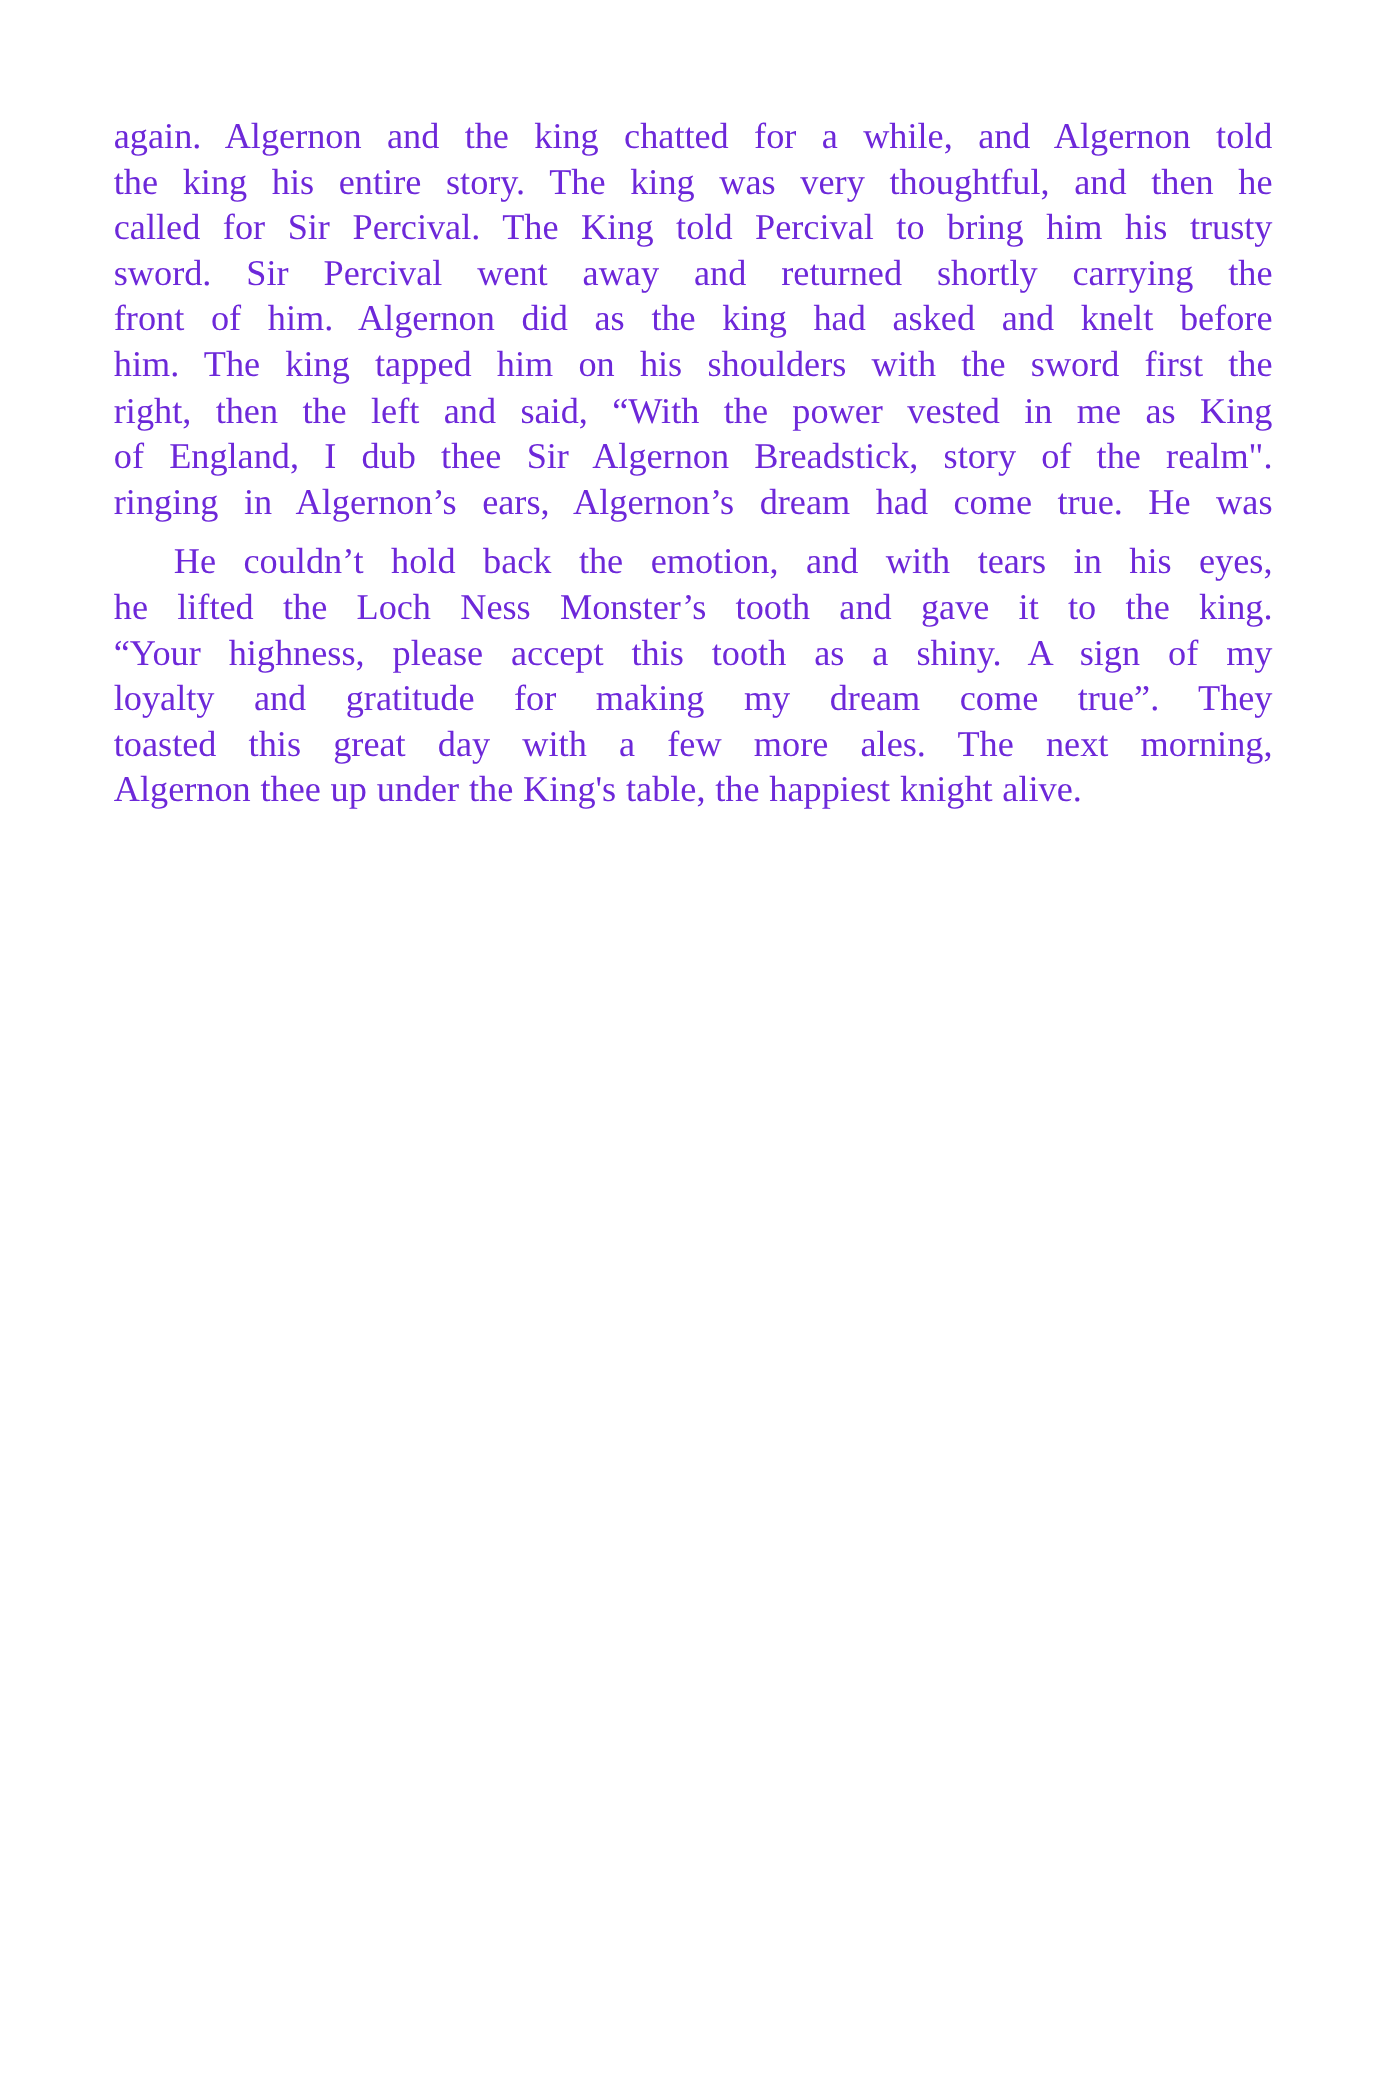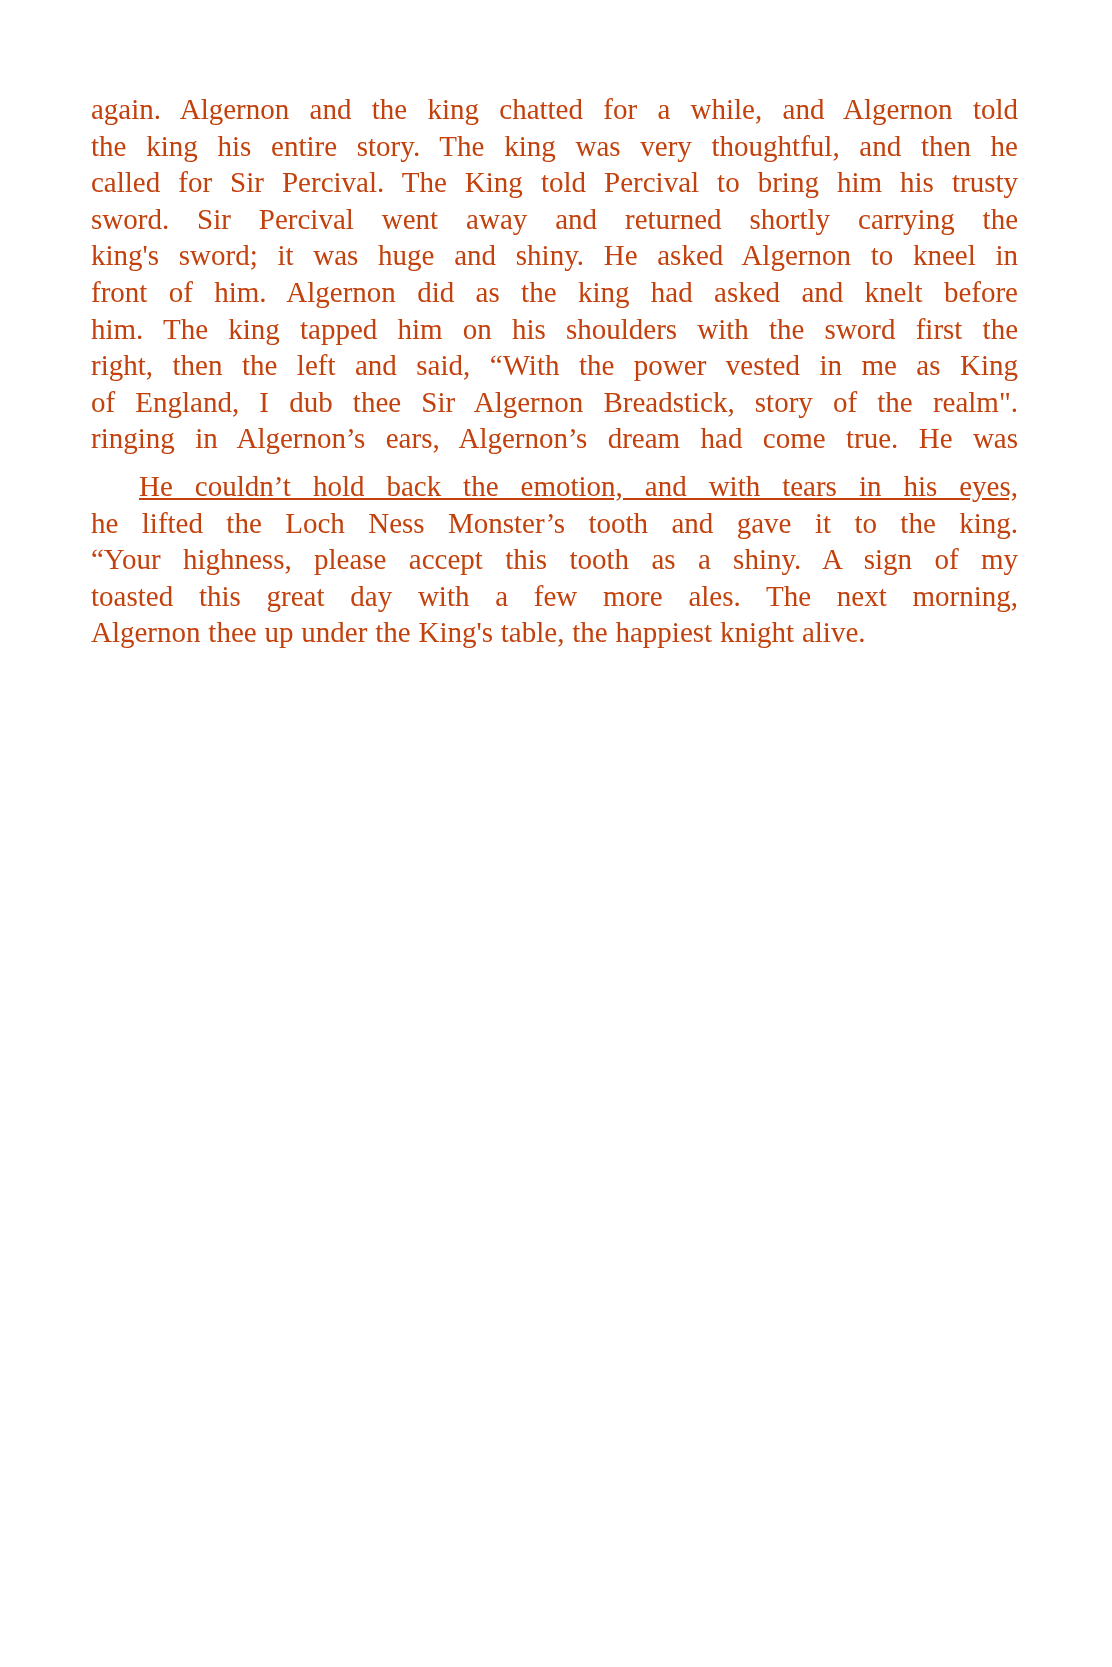--- a/index.html
+++ b/index.html
@@ -28,48 +28,47 @@
   }
   .para + .para {
     margin-top: 11px;
   }
   .line {
     font-size: 29px;
     line-height: 36.6px;
     text-align: justify;
     text-align-last: justify;
     word-spacing: 0.02em;
-    color: #c2410c;
+    color: #6d28d9;
   }
   .line.last-line {
     text-align-last: left;
   }
   .line.first-indent {
     text-indent: 48px;
-    text-decoration: underline;
   }
 </style>
 </head>
 <body>
 
 <div class="page">
   <div class="textblock" id="textblock">
       <div class="para">
         <div class="line">again. Algernon and the king chatted for a while, and Algernon told</div>
         <div class="line">the king his entire story. The king was very thoughtful, and then he</div>
         <div class="line">called for Sir Percival. The King told Percival to bring him his trusty</div>
         <div class="line">sword. Sir Percival went away and returned shortly carrying the</div>
-        <div class="line">king's sword; it was huge and shiny. He asked Algernon to kneel in</div>
         <div class="line">front of him. Algernon did as the king had asked and knelt before</div>
         <div class="line">him. The king tapped him on his shoulders with the sword first the</div>
         <div class="line">right, then the left and said, “With the power vested in me as King</div>
         <div class="line">of England, I dub thee Sir Algernon Breadstick, story of the realm".</div>
         <div class="line">ringing in Algernon’s ears, Algernon’s dream had come true. He was</div>
       </div>
       <div class="para">
         <div class="line first-indent">He couldn’t hold back the emotion, and with tears in his eyes,</div>
         <div class="line">he lifted the Loch Ness Monster’s tooth and gave it to the king.</div>
         <div class="line">“Your highness, please accept this tooth as a shiny. A sign of my</div>
+        <div class="line">loyalty and gratitude for making my dream come true”. They</div>
         <div class="line">toasted this great day with a few more ales. The next morning,</div>
         <div class="line last-line">Algernon thee up under the King's table, the happiest knight alive.</div>
       </div>
     </div>
 </div>
 
 </body></html>

